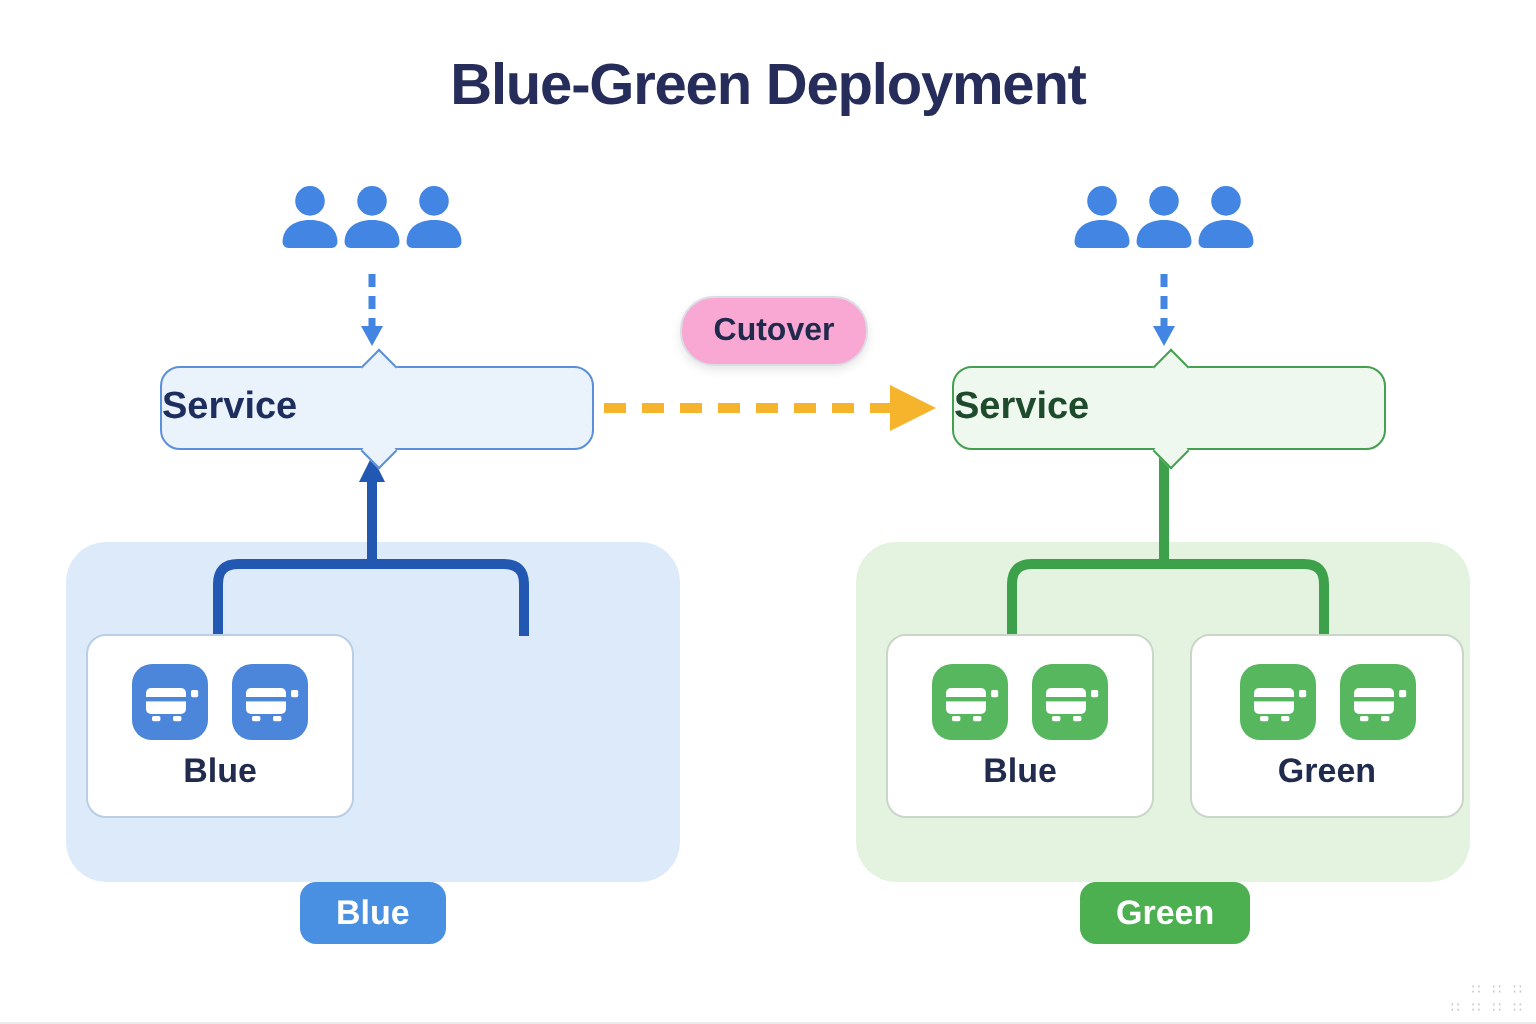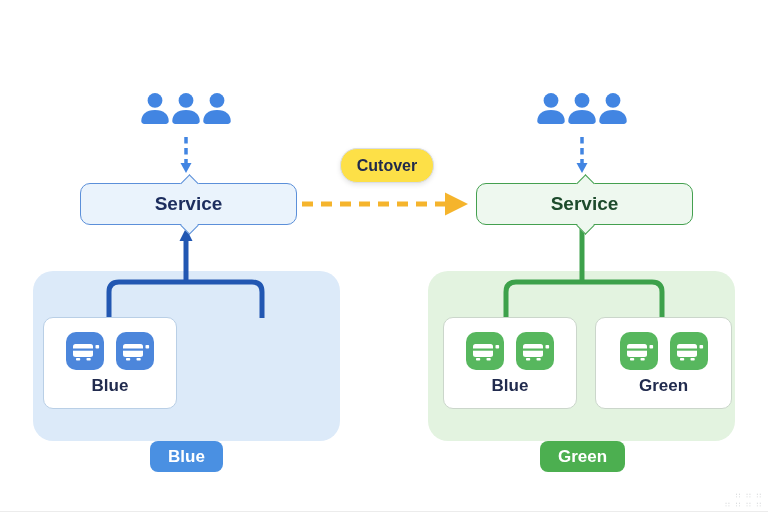--- a/index.html
+++ b/index.html
@@ -11,21 +11,21 @@
     position:absolute; top:27px; left:0; right:0; text-align:center;
     font-size:29px; font-weight:700; color:#272D5A; letter-spacing:-0.6px;
   }
   
   .users { position:absolute; display:flex; width:100px; height:40px; }
   .person { width:34px; height:38px; margin-right:-3px; }
   .person svg { display:block; width:100%; height:100%; fill:#4285E2; }
   
   .service {
     position:absolute; width:215px; height:40px; border-radius:10px; z-index:3;
-    display:flex; align-items:center; justify-content:center;
+    display:flex; align-items:center; 
     font-size:19px; font-weight:700;
   }
   .service.blue  { background:#EAF3FC; border:1.6px solid #5B8FD9; color:#1C2D5E; left:80px;  top:183px; }
   .service.green { background:#EEF8EF; border:1.6px solid #44A04F; color:#1D4B2C; left:476px; top:183px; }
   .notch {
     position:absolute; width:12px; height:12px; left:50%; margin-left:-6px;
     transform:rotate(45deg); background:inherit; border-color:inherit; border-style:solid;
   }
   .notch.top    { top:-7.5px;    border-width:1.6px 0 0 1.6px; }
   .notch.bottom { bottom:-7.5px; border-width:0 1.6px 1.6px 0; }
@@ -51,39 +51,40 @@
   .badge {
     position:absolute; top:441px; height:31px; border-radius:8px; z-index:3;
     color:#ffffff; font-weight:700; font-size:17px; padding:0 18px;
     display:flex; align-items:center; justify-content:center;
   }
   .badge.blue  { background:#4A90E2; left:150px; }
   .badge.green { background:#4CAF50; left:540px; }
   
   .cutover {
     position:absolute; left:340px; top:148px; width:92px; height:33px; z-index:3;
-    background:#fde047; border:1.5px solid #DADEE4; border-radius:17px;
+    background:#f9a8d4; border:1.5px solid #DADEE4; border-radius:17px;
     box-shadow:0 2px 5px rgba(0,0,0,0.10);
     display:flex; align-items:center; justify-content:center;
     font-size:16px; font-weight:700; color:#202A4C;text-align:right;
   }
   
   .overlay { position:absolute; left:0; top:0; z-index:2; pointer-events:none; }
   
   .watermark {
     position:absolute; right:5px; bottom:3px; text-align:right;
     font-size:7px; line-height:9px; color:#8d9297; opacity:0.55; letter-spacing:2px;
   }
   .bottom-edge { position:absolute; left:0; bottom:0; width:100%; height:1px; background:#ececec; }
 </style>
 </head>
 <body>
 
 <div class="canvas">
 
+  <div class="title">Blue-Green Deployment</div>
 
   <svg class="overlay" width="768" height="512" viewBox="0 0 768 512">
 
     <g>
       <line x1="186" y1="137" x2="186" y2="163" stroke="#4285E2" stroke-width="3.5" stroke-dasharray="6.5 4.5"></line>
       <polygon points="186,173 180.5,163 191.5,163" fill="#4285E2"></polygon>
     </g>
 
     <g>
       <line x1="582" y1="137" x2="582" y2="163" stroke="#4285E2" stroke-width="3.5" stroke-dasharray="6.5 4.5"></line>

